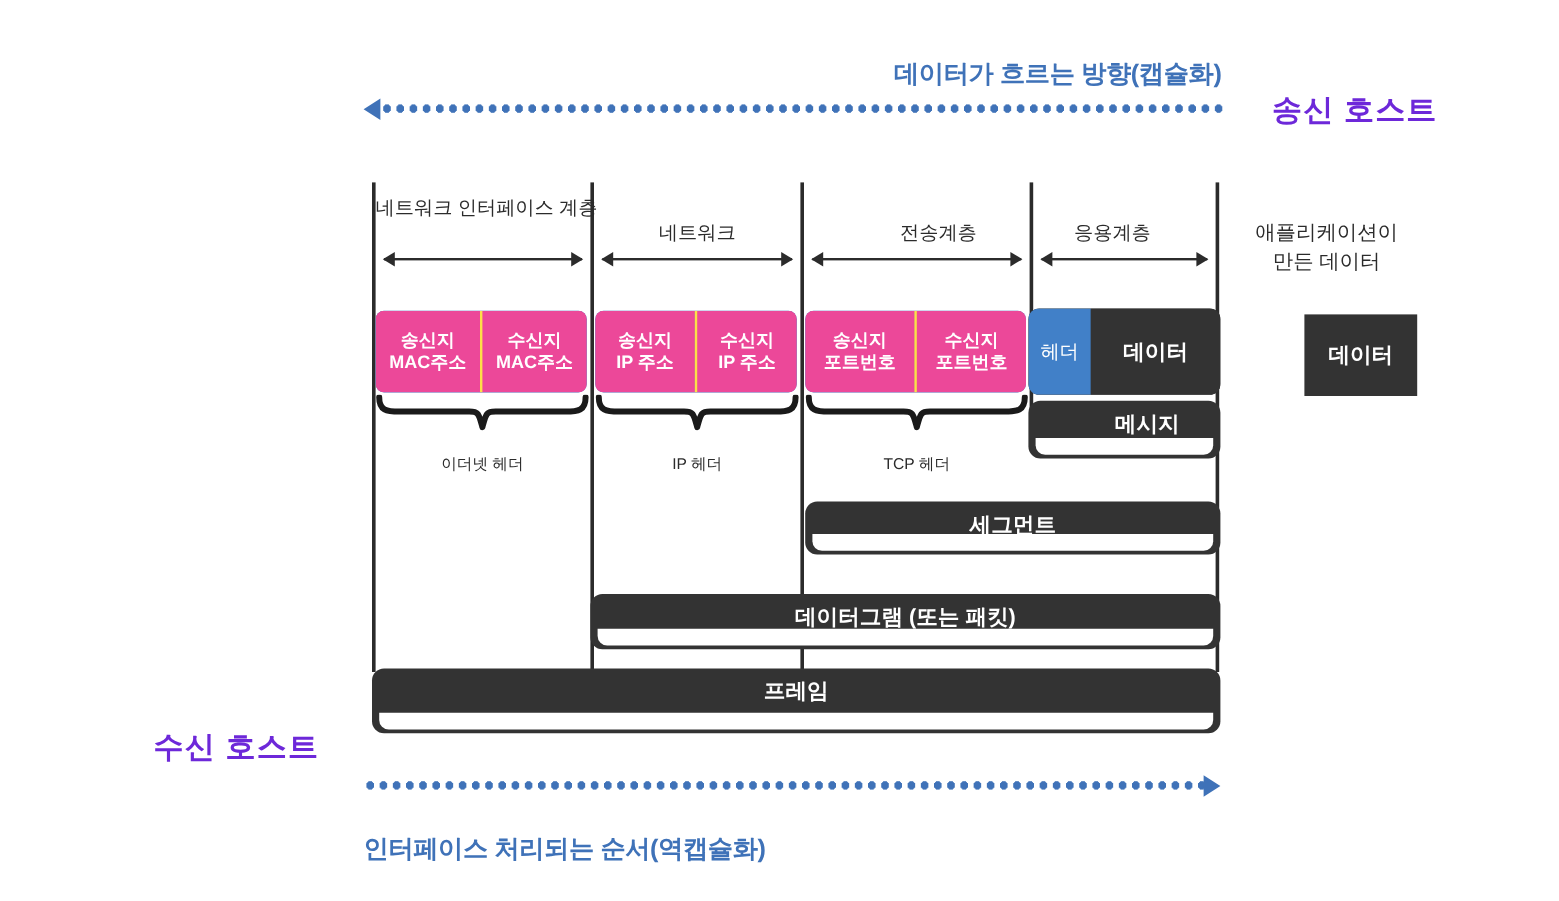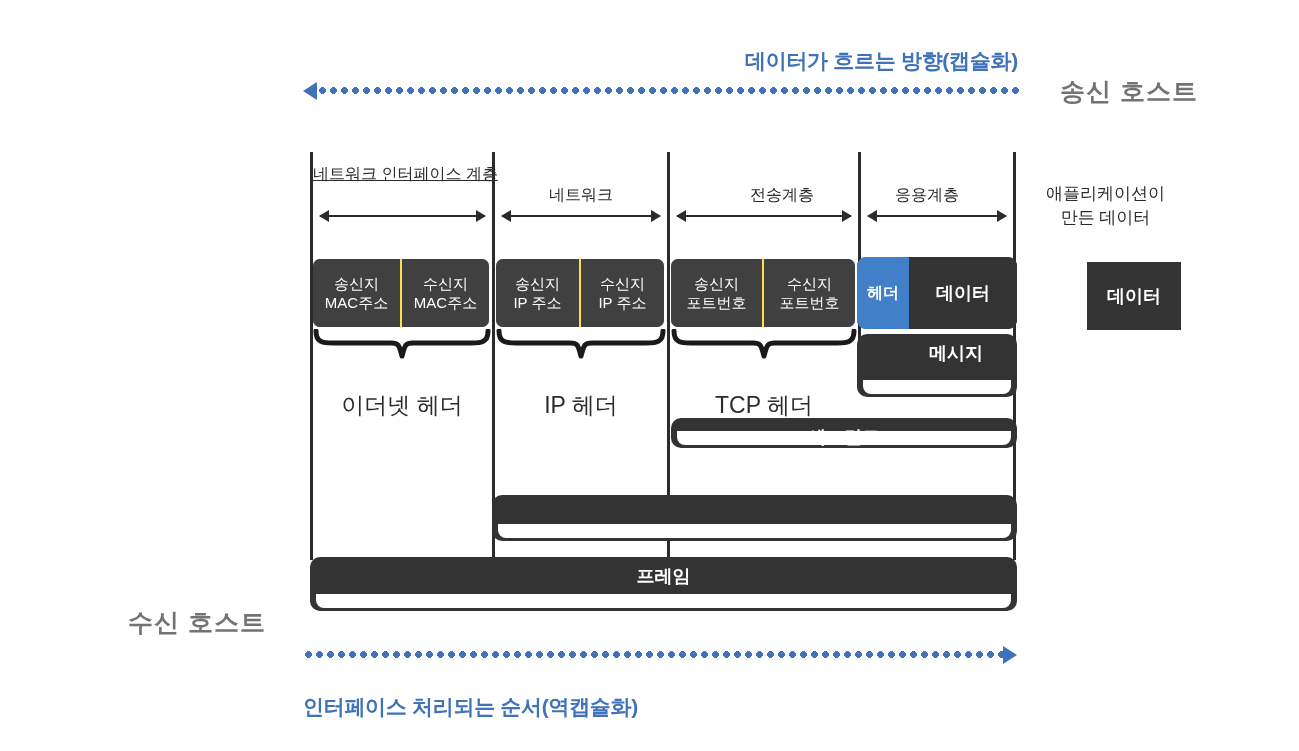--- a/index.html
+++ b/index.html
@@ -41,21 +41,21 @@
   }
   .tri-right {
     width: 0; height: 0;
     border-top: 9px solid transparent;
     border-bottom: 9px solid transparent;
     border-left: 14px solid #3f72b8;
   }
   .host-label {
     font-size: 25px;
     font-weight: bold;
-    color: #737373;
+    color: #6d28d9;
     white-space: nowrap;
     letter-spacing: 1px;
   }
 
   
   .vrule {
     width: 3px;
     background: #2b2b2b;
   }
   .layer-name {
@@ -96,37 +96,36 @@
     display: flex;
     background: #4180c8;
   }
   .hdr-cell {
     flex: 1;
     display: flex;
     align-items: center;
     justify-content: center;
     text-align: center;
     color: #ffffff;
-    font-weight: normal;
+    font-weight: bold;
     font-size: 15px;
     line-height: 19px;
-    background: #404040;
+    background: #ec4899;
     white-space: pre-line;
   }
   .hdr-cell + .hdr-cell { border-left: 2px solid #fde047; }
 
   
   .brace { position: absolute; }
   .brace-label {
     position: absolute;
     text-align: center;
-    font-size: 23px;
-    color: #2b2b2b;
-    white-space: nowrap;
-    margin-top: 12px;
+    font-size: 13px;
+    color: #2b2b2b;
+    white-space: nowrap;
   }
 
   
   .pdu {
     position: absolute;
     background: #333333;
     border-radius: 10px;
     color: #ffffff;
     font-weight: bold;
     font-size: 18px;
@@ -151,21 +150,21 @@
   .app-block {
     position: absolute;
     border-radius: 9px;
     overflow: hidden;
     display: flex;
     background: #333333;
   }
   .app-hdr {
     background: #4180c8;
     color: #fff;
-    font-weight: bold;
+    font-weight: normal;
     font-size: 16px;
     display: flex; align-items: center; justify-content: center;
   }
   .app-data {
     background: #333333;
     color: #fff;
     font-weight: bold;
     font-size: 18px;
     flex: 1;
     display: flex; align-items: center; justify-content: center;
@@ -202,21 +201,21 @@
 </div>
 
 <div class="abs host-label" style="left:1060px; top:75px;">송신 호스트</div>
 
 <div class="abs vrule" style="left:310px; top:152px; height:408px;"></div>
 <div class="abs vrule" style="left:492px; top:152px; height:408px;"></div>
 <div class="abs vrule" style="left:667px; top:152px; height:408px;"></div>
 <div class="abs vrule" style="left:858px; top:152px; height:190px;"></div>
 <div class="abs vrule" style="left:1013px; top:152px; height:408px;"></div>
 
-<div class="layer-name" style="left:313px; top:163px; width:160px;text-decoration:underline;">네트워크
+<div class="layer-name" style="left:313px; top:163px; width:160px;">네트워크
 인터페이스 계층</div>
 <div class="layer-arrow" style="left:320px; top:215px; width:165px;"></div>
 
 <div class="layer-name" style="left:495px; top:184px; width:172px;">네트워크</div>
 <div class="layer-arrow" style="left:502px; top:215px; width:158px;"></div>
 
 <div class="layer-name" style="left:670px; top:184px; width:224px;">전송계층</div>
 <div class="layer-arrow" style="left:677px; top:215px; width:174px;"></div>
 
 <div class="layer-name" style="left:861px; top:184px; width:132px;">응용계층</div>
@@ -256,31 +255,32 @@
 <svg class="brace" style="left:496px; top:329px;" width="170" height="30" viewBox="0 0 170 30">
   <path d="M3 2 C3 13, 9 14, 20 14 L74 14 C82 14, 82 16, 85 27 C88 16, 88 14, 96 14 L150 14 C161 14, 167 13, 167 2" fill="none" stroke="#1a1a1a" stroke-width="5" stroke-linecap="round" stroke-linejoin="round"></path>
 </svg>
 <div class="brace-label" style="left:496px; top:378px; width:170px;">IP 헤더</div>
 
 <svg class="brace" style="left:671px; top:329px;" width="186" height="30" viewBox="0 0 186 30">
   <path d="M3 2 C3 13, 9 14, 20 14 L82 14 C90 14, 90 16, 93 27 C96 16, 96 14, 104 14 L166 14 C177 14, 183 13, 183 2" fill="none" stroke="#1a1a1a" stroke-width="5" stroke-linecap="round" stroke-linejoin="round"></path>
 </svg>
 <div class="brace-label" style="left:671px; top:378px; width:186px;">TCP 헤더</div>
 
-<div class="pdu" style="left:857px; top:334px; width:160px; height:63px;padding-left:38px;">
+<div class="pdu" style="left:857px; top:334px; width:160px; height:48px;padding-left:38px;">
   <span class="pdu-text">메시지</span>
   <span class="pdu-notch"></span>
 </div>
 
-<div class="pdu" style="left:671px; top:418px; width:346px; height:30px;">
+<div class="pdu" style="left:671px; top:418px; width:346px; height:44px;">
   <span class="pdu-text">세그먼트</span>
   <span class="pdu-notch"></span>
 </div>
 
 <div class="pdu" style="left:492px; top:495px; width:525px; height:46px;">
+  <span class="pdu-text">데이터그램 (또는 패킷)</span>
   <span class="pdu-notch"></span>
 </div>
 
 <div class="pdu" style="left:310px; top:557px; width:707px; height:54px;">
   <span class="pdu-text">프레임</span>
   <span class="pdu-notch"></span>
 </div>
 
 <div class="side-caption" style="left:1013px; top:182px; width:185px;">애플리케이션이
 만든 데이터</div>

